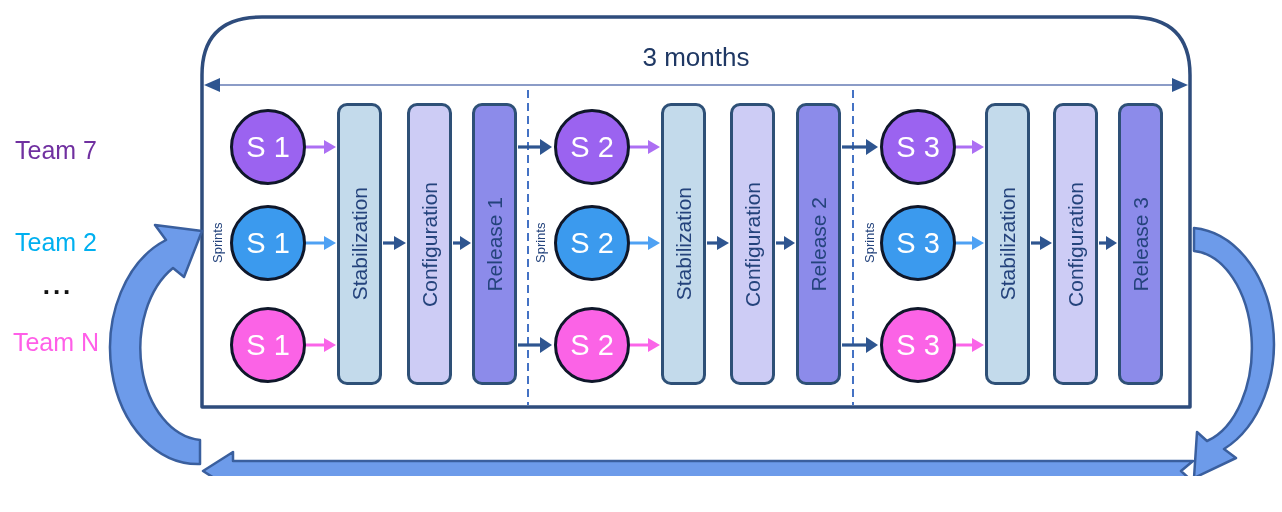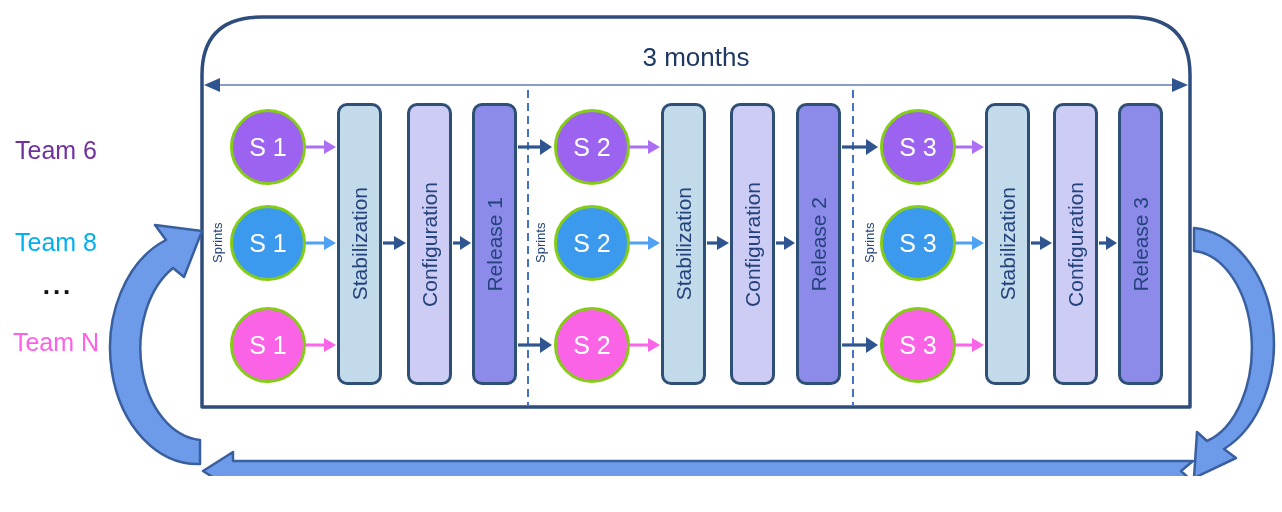--- a/index.html
+++ b/index.html
@@ -10,22 +10,22 @@
          font-size:26px;color:#1F3864;}
   .team-label{position:absolute;left:0;width:112px;text-align:center;font-size:25px;}
   .team-1{color:#7030A0;top:136px;}
   .team-2{color:#00B0F0;top:228px;}
   .team-n{color:#FF5FE8;top:328px;}
   .dots{position:absolute;left:28px;top:270px;width:60px;text-align:center;
         font-size:26px;font-weight:bold;color:#111;letter-spacing:3px;}
   .sprints{position:absolute;writing-mode:vertical-rl;transform:rotate(180deg);
            font-size:13px;color:#24437C;width:18px;height:72px;text-align:center;}
   .circle{position:absolute;width:76px;height:76px;border-radius:50%;
-          border:3px solid #84cc16;box-sizing:border-box;color:#fff;
-          display:flex;align-items:center;justify-content:center;font-size:25px;}
+          border:3px solid #0f172a;box-sizing:border-box;color:#fff;
+          display:flex;align-items:center;justify-content:center;font-size:29px;}
   .c-purple{background:#9B63F0;}
   .c-blue{background:#3B9AEE;}
   .c-magenta{background:#FB63E6;}
   .bar{position:absolute;width:45px;height:282px;top:103px;border:3px solid #2E5077;
        box-sizing:border-box;border-radius:10px;display:flex;align-items:center;
        justify-content:center;color:#24437C;font-size:21px;}
   .bar span{writing-mode:vertical-rl;transform:rotate(180deg);white-space:nowrap;}
   .b-stab{background:#C3DAEB;}
   .b-conf{background:#CDCCF5;}
   .b-rel{background:#8C8BEA;}
@@ -94,22 +94,22 @@
 
     <path d="M 203 471 L 233 452 L 233 461 L 1193 461 L 1181 471 L 1193 482 L 233 482 L 233 490 Z" fill="#6D9BEA" stroke="#3A5F9E" stroke-width="2.5" stroke-linejoin="round"></path>
 
     <path d="M 1194 228 A 86 116 0 0 1 1224 449 L 1236 458 L 1194 478 L 1197 432 L 1207 441 A 62 97 0 0 0 1194 251 Z" fill="#6D9BEA" stroke="#3A5F9E" stroke-width="2.5" stroke-linejoin="round"></path>
 
     <path d="M 166 240 A 88 116 0 0 0 200 464 L 200 440 A 64 92 0 0 1 173 268 L 184 277 L 202 231 L 155 225 Z" fill="#6D9BEA" stroke="#3A5F9E" stroke-width="2.5" stroke-linejoin="round"></path>
   </svg>
 
   <div class="title">3 months</div>
 
-  <div class="team-label team-1">Team 6</div>
-  <div class="team-label team-2">Team 8</div>
+  <div class="team-label team-1">Team 7</div>
+  <div class="team-label team-2">Team 2</div>
   <div class="dots">...</div>
   <div class="team-label team-n">Team N</div>
 
   <div class="sprints" style="left:210px;top:207px;">Sprints</div>
   <div class="circle c-purple" style="left:230px;top:109px;">S 1</div>
   <div class="circle c-blue" style="left:230px;top:205px;">S 1</div>
   <div class="circle c-magenta" style="left:230px;top:307px;">S 1</div>
   <div class="bar b-stab" style="left:337px;">
       <span>Stabilization</span>
     </div>

